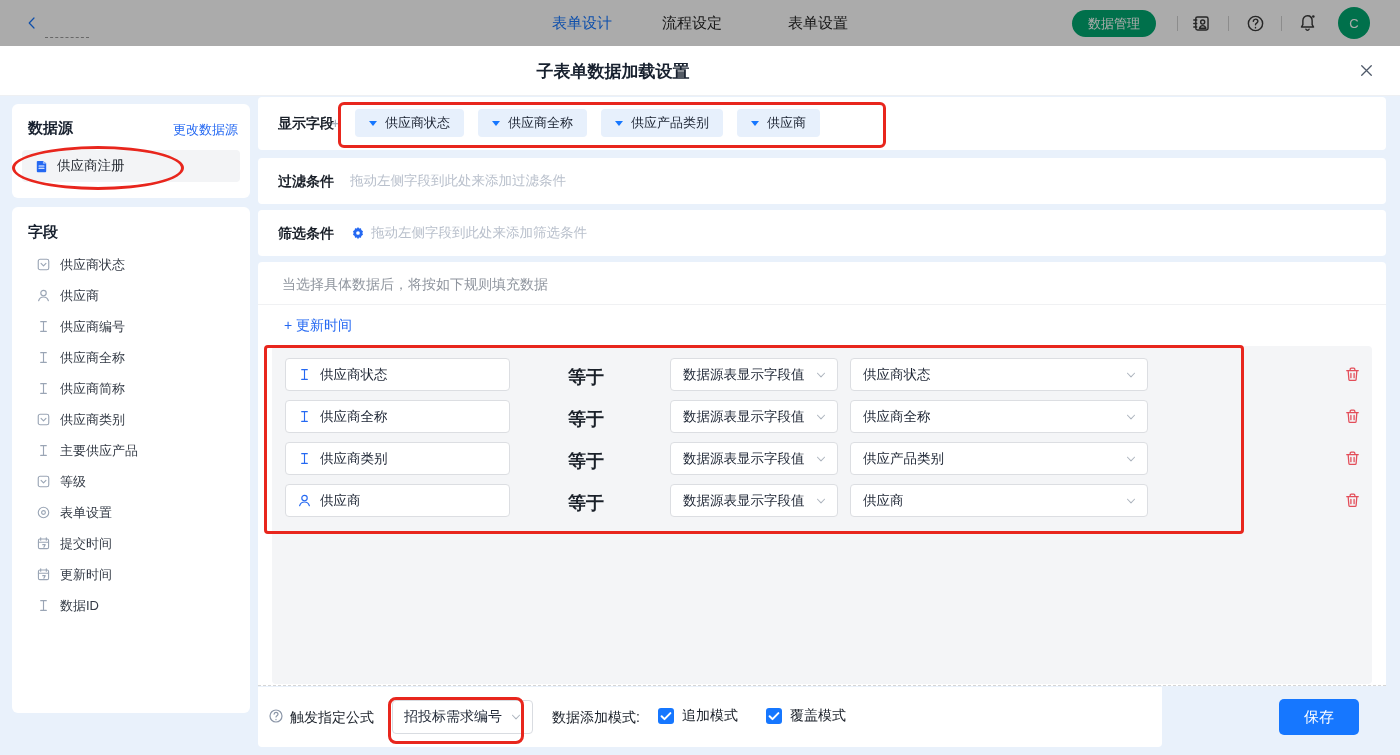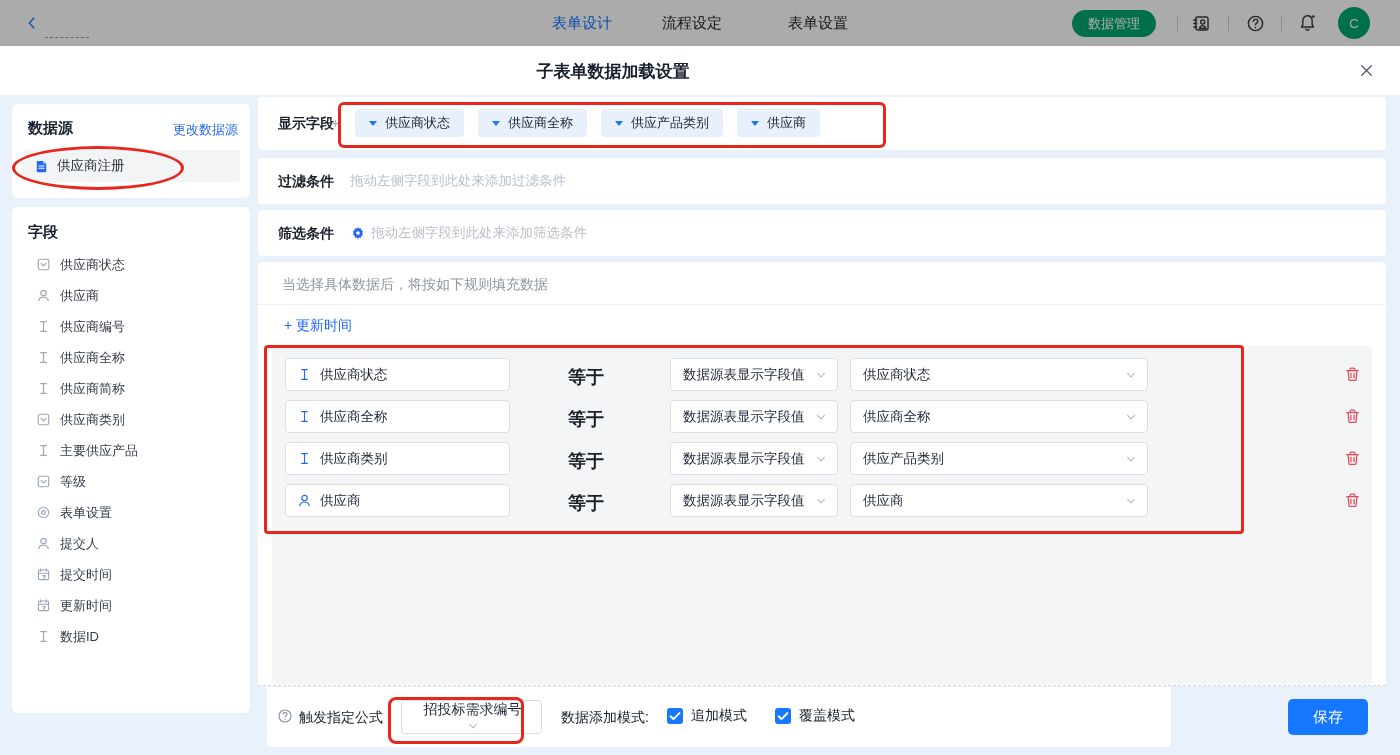--- a/index.html
+++ b/index.html
@@ -37,21 +37,21 @@
 
   
   .card{background:#fff;border-radius:6px;}
   .sc1{left:12px;top:104px;width:238px;height:94px;}
   .sc2{left:12px;top:207px;width:238px;height:506px;}
   .cardA{left:258px;top:97px;width:1128px;height:53px;border-radius:4px;}
   .cardB{left:258px;top:158px;width:1128px;height:46px;border-radius:4px;}
   .cardC{left:258px;top:210px;width:1128px;height:46px;border-radius:4px;}
   .cardD{left:258px;top:262px;width:1128px;height:424px;border-radius:4px 4px 0 0;
          border-bottom:1px dashed #d6d6d6;box-sizing:border-box;}
-  .cardF{left:267px;top:687px;width:904px;height:60px;border-radius:0 0 4px 4px;}
+  .cardF{left:258px;top:687px;width:904px;height:60px;border-radius:0 0 4px 4px;}
 
   
   .sc-head{position:absolute;left:16px;top:15px;font-size:15px;font-weight:700;color:#17202e;}
   .sc-link{position:absolute;right:12px;top:17px;font-size:13px;color:var(--link);cursor:pointer;}
   .ds-item{position:absolute;left:10px;top:46px;width:218px;height:32px;background:#f3f4f6;border-radius:4px;
            display:flex;align-items:center;gap:8px;padding-left:12px;box-sizing:border-box;
            font-size:13.5px;color:#262b33;cursor:pointer;}
   .ds-item .i{width:15px;height:15px;}
   .fields-head{position:absolute;left:16px;top:16px;font-size:15px;font-weight:700;color:#17202e;}
   .field-list{position:absolute;left:0;top:42px;width:238px;}
@@ -88,21 +88,21 @@
   .sel1{left:398px;width:168px;}
   .sel2{left:578px;width:298px;}
   .trash{position:absolute;left:1072px;top:8px;width:17px;height:17px;color:var(--trash);cursor:pointer;}
 
   
   .q-icon{position:absolute;left:10px;top:21px;width:16px;height:16px;color:#8b96a8;}
   .f-label{position:absolute;left:32px;top:22px;font-size:14px;color:#1a2029;}
   .f-select{position:absolute;left:134px;top:13px;width:141px;height:34px;background:#fff;
             border:1px solid #d9dce1;border-radius:4px;box-sizing:border-box;display:flex;
             align-items:center;justify-content:space-between;padding:0 9px 0 11px;
-            font-size:14px;color:#1c2433;cursor:pointer;flex-direction:column;}
+            font-size:14px;color:#1c2433;cursor:pointer;}
   .f-select .i{width:14px;height:14px;color:#aeb5bf;}
   .mode-label{position:absolute;left:294px;top:22px;font-size:14px;color:#1a2029;}
   .modes{position:absolute;left:400px;top:20px;display:flex;gap:28px;}
   .mode{display:inline-flex;align-items:center;gap:8px;font-size:14px;color:#1a2029;cursor:pointer;}
   .cbx{width:16px;height:16px;border-radius:3px;background:var(--accent);color:#fff;display:inline-block;}
   .save-btn{position:absolute;left:1021px;top:12px;width:80px;height:36px;border:none;border-radius:5px;
             background:var(--accent);color:#fff;font-size:15px;cursor:pointer;
             font-family:"Liberation Sans","DejaVu Sans",sans-serif;}
 
   
@@ -253,29 +253,20 @@
       </div>
       <div class="field-item">
         <span class="i">
           <svg viewBox="0 0 16 16" fill="none" stroke="currentColor" stroke-width="1.2" stroke-linecap="round" stroke-linejoin="round">
             <circle cx="8" cy="8" r="5.6"></circle>
             <circle cx="8" cy="8" r="2"></circle>
             <path d=""></path>
           </svg>
         </span>
         <span>表单设置</span>
-      </div>
-      <div class="field-item">
-        <span class="i">
-          <svg viewBox="0 0 16 16" fill="none" stroke="currentColor" stroke-width="1.2" stroke-linecap="round" stroke-linejoin="round">
-            <circle cx="8" cy="5.4" r="2.9"></circle>
-            <path d="M2.8 13.6c.8-2.6 2.8-4 5.2-4s4.4 1.4 5.2 4"></path>
-          </svg>
-        </span>
-        <span>提交人</span>
       </div>
       <div class="field-item">
         <span class="i">
           <svg viewBox="0 0 16 16" fill="none" stroke="currentColor" stroke-width="1.2" stroke-linecap="round" stroke-linejoin="round">
             <rect x="2.6" y="3.2" width="10.8" height="10.2" rx="1.5"></rect>
             <path d="M5 1.8v2.6M11 1.8v2.6M2.6 6.6h10.8M7.2 9.2h2.6L8.4 12"></path>
           </svg>
         </span>
         <span>提交时间</span>
       </div>

